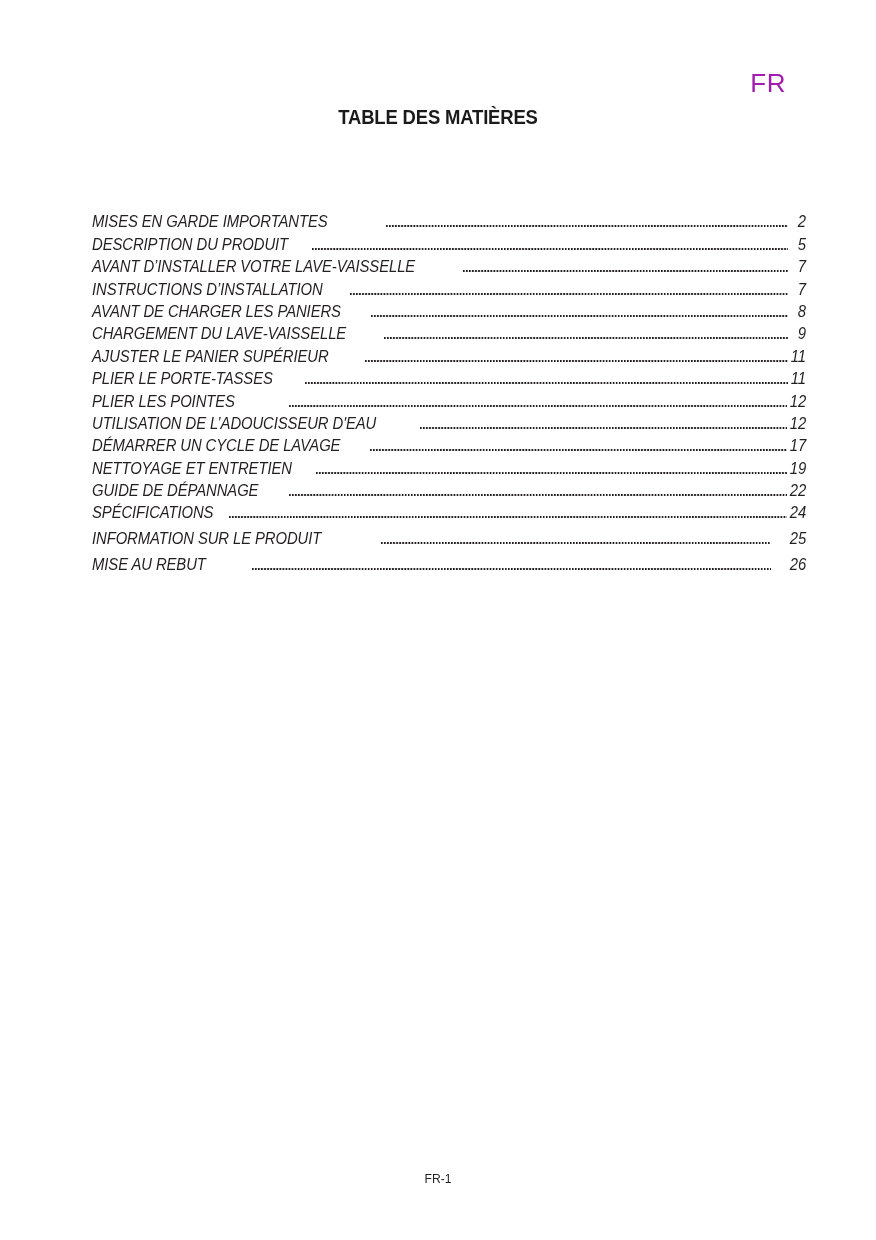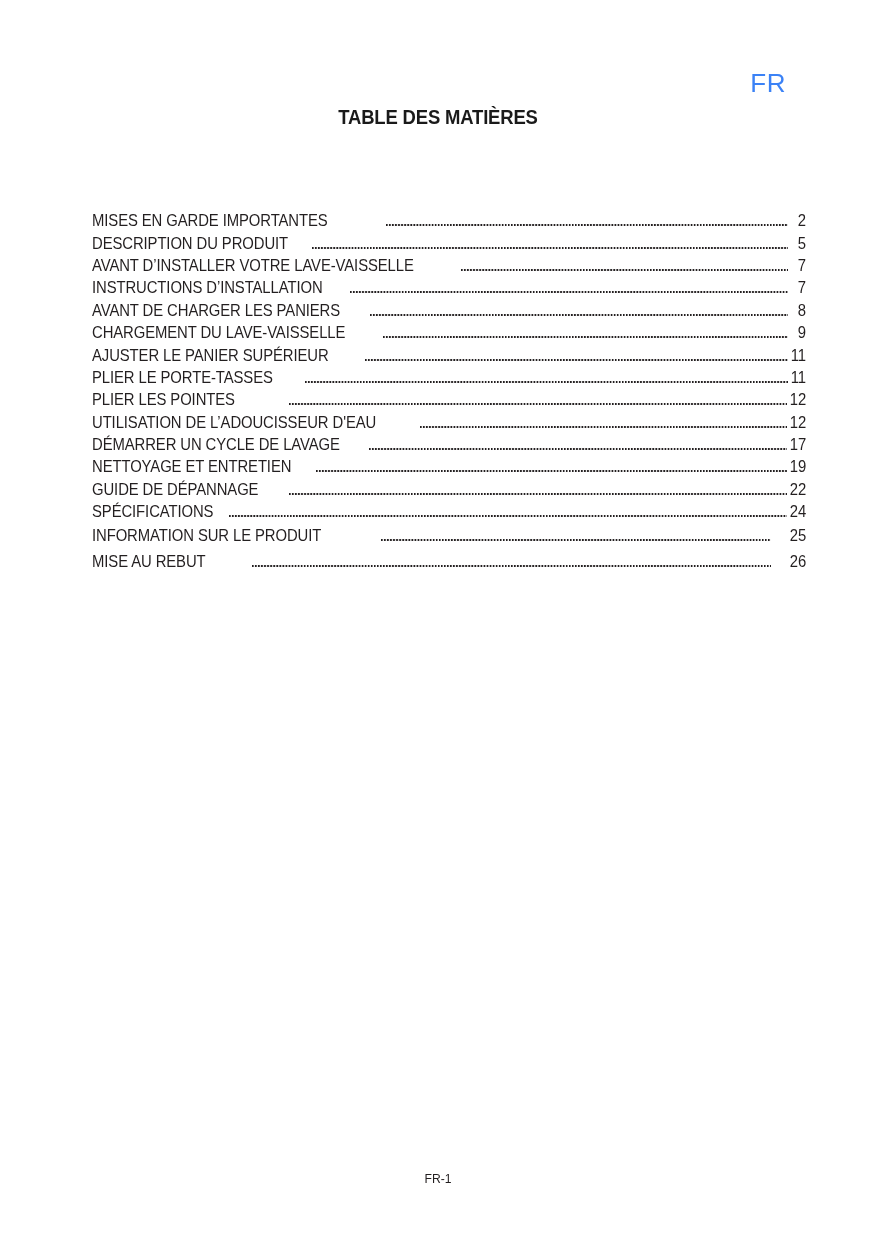--- a/index.html
+++ b/index.html
@@ -21,21 +21,21 @@
 
   
   .lang-marker {
     position: absolute;
     top: 70px;
     right: 90px;
     font-family: "Liberation Sans", "DejaVu Sans", sans-serif;
     font-size: 26px;
     font-weight: 400;
     letter-spacing: 0.5px;
-    color: #3b82f6;
+    color: #a21caf;
     line-height: 1;
     margin-left: 44px;
   }
 
   
   .toc-title {
     position: absolute;
     top: 105px;
     left: 0;
     width: 876px;
@@ -53,23 +53,24 @@
   
   .toc {
     position: absolute;
     top: 209px;
     left: 92px;
     width: 714px;
   }
 
   .toc-row {
     display: flex;
-    align-items: center;
+    align-items: flex-end;
     height: 22.4px;
     white-space: nowrap;
+    font-style: italic;
   }
 
   .toc-row.loose { height: 26px; gap: 16px; }
 
   .toc-label {
     flex: 0 0 auto;
     font-size: 16.5px;
     font-weight: 400;
     letter-spacing: -0.1px;
     color: #231f20;

